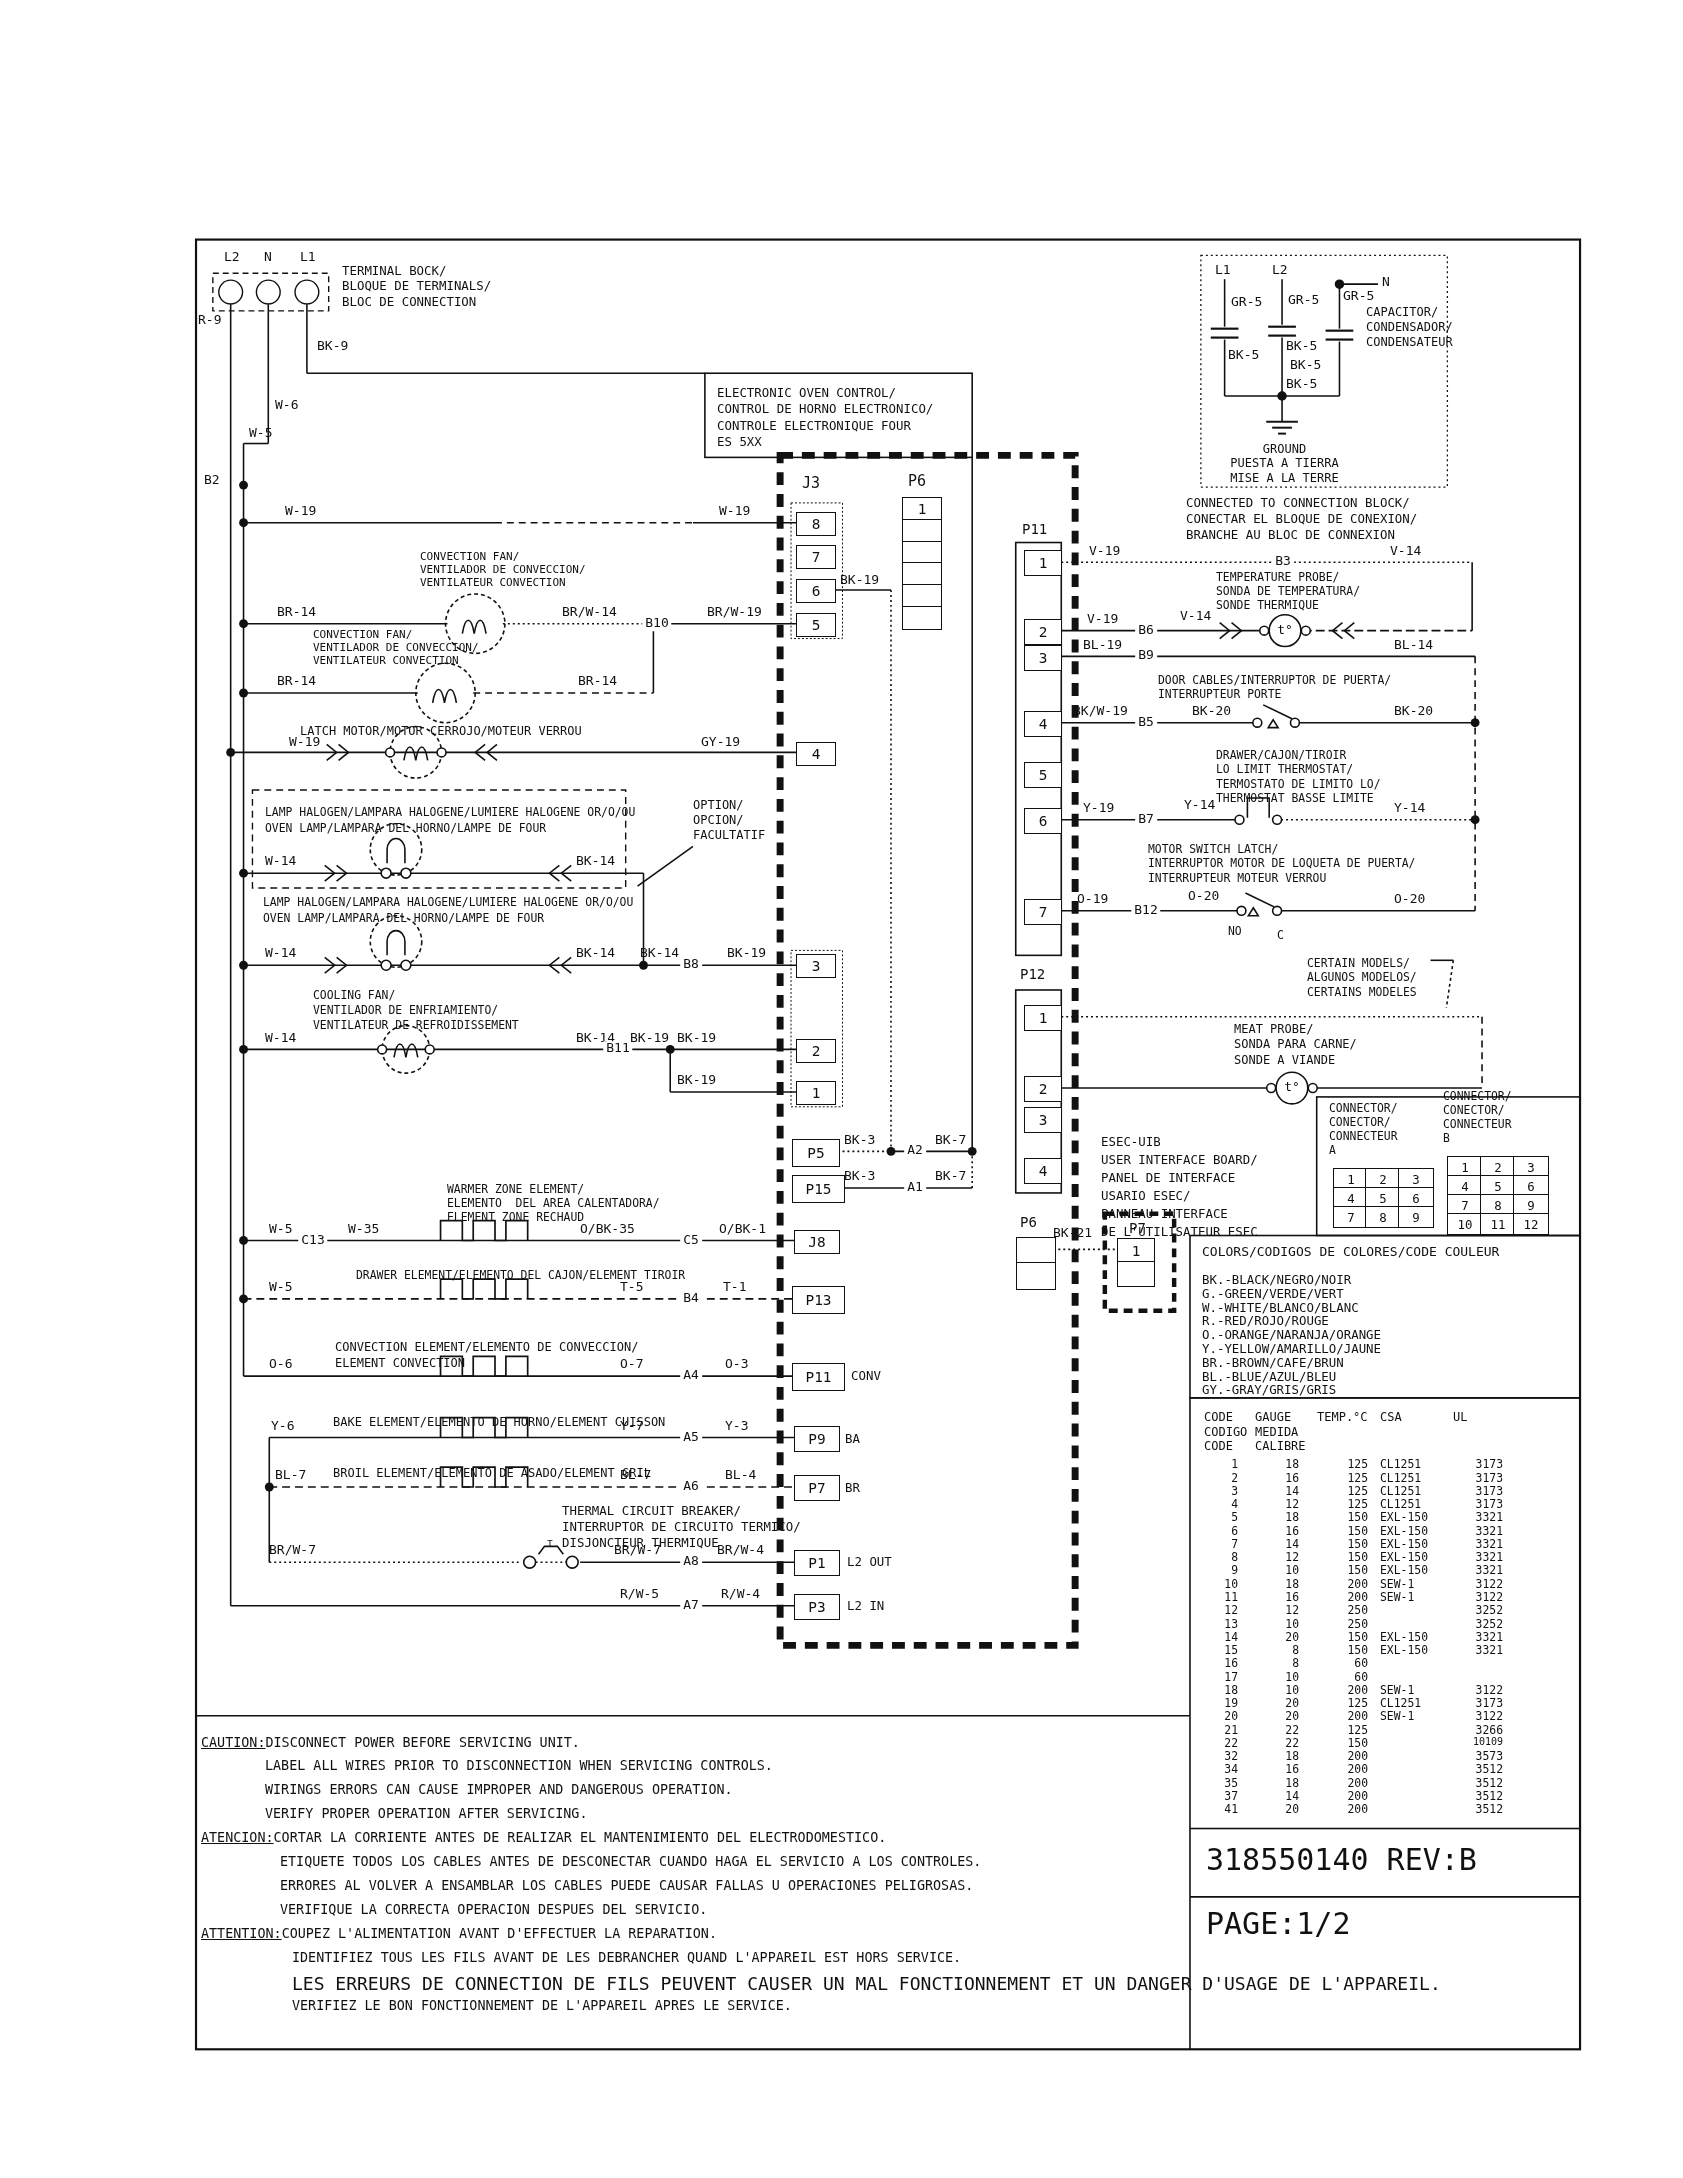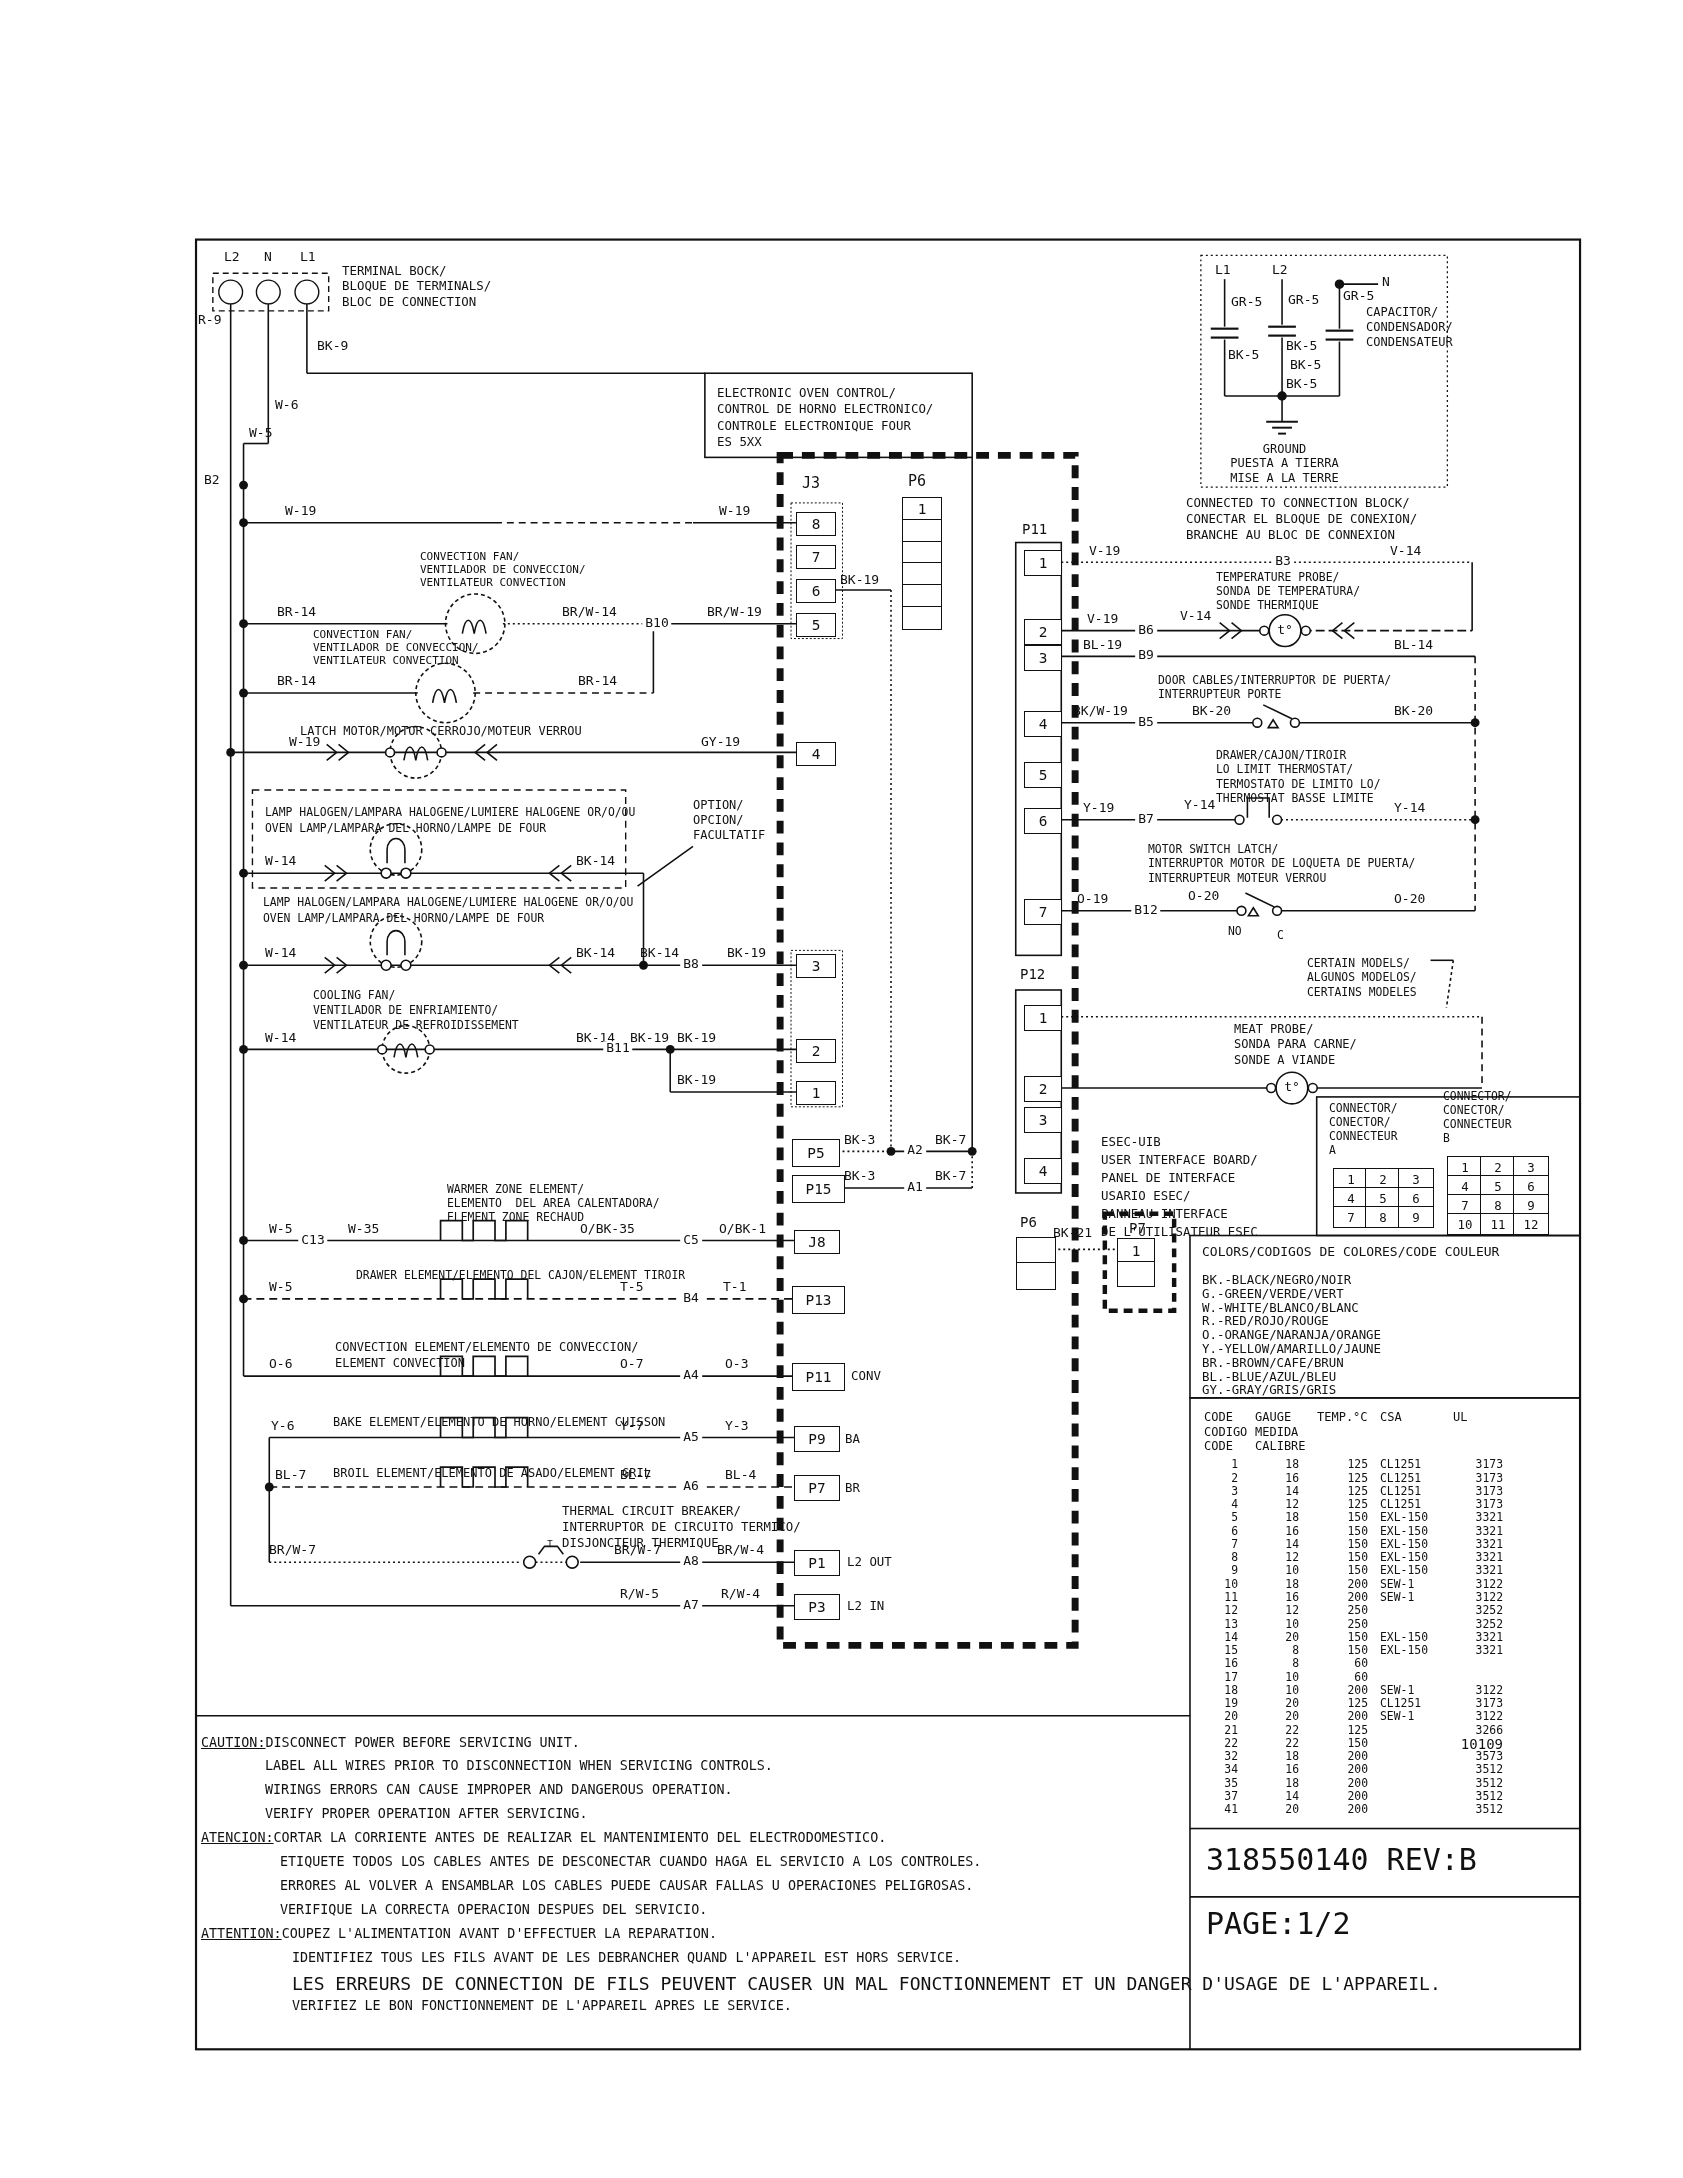--- a/index.html
+++ b/index.html
@@ -635,21 +635,21 @@
       <div class="tcell" style="top: 1709px; font-size: 11.4px; left: 1317px; width: 51px; text-align: right;">200</div>
       <div class="tcell" style="top: 1709px; font-size: 11.4px; left: 1380px; width: 65px; text-align: left;">SEW-1</div>
       <div class="tcell" style="top: 1709px; font-size: 11.4px; left: 1453px; width: 50px; text-align: right;">3122</div>
       <div class="tcell" style="top: 1723px; font-size: 11.4px; left: 1204px; width: 34px; text-align: right;">21</div>
       <div class="tcell" style="top: 1723px; font-size: 11.4px; left: 1255px; width: 44px; text-align: right;">22</div>
       <div class="tcell" style="top: 1723px; font-size: 11.4px; left: 1317px; width: 51px; text-align: right;">125</div>
       <div class="tcell" style="top: 1723px; font-size: 11.4px; left: 1453px; width: 50px; text-align: right;">3266</div>
       <div class="tcell" style="top: 1736px; font-size: 11.4px; left: 1204px; width: 34px; text-align: right;">22</div>
       <div class="tcell" style="top: 1736px; font-size: 11.4px; left: 1255px; width: 44px; text-align: right;">22</div>
       <div class="tcell" style="top: 1736px; font-size: 11.4px; left: 1317px; width: 51px; text-align: right;">150</div>
-      <div class="tcell" style="top: 1736px; font-size: 14px; left: 1453px; width: 50px; text-align: right;">10109</div>
+      <div class="tcell" style="top: 1736px; font-size: 10px; left: 1453px; width: 50px; text-align: right;">10109</div>
       <div class="tcell" style="top: 1749px; font-size: 11.4px; left: 1204px; width: 34px; text-align: right;">32</div>
       <div class="tcell" style="top: 1749px; font-size: 11.4px; left: 1255px; width: 44px; text-align: right;">18</div>
       <div class="tcell" style="top: 1749px; font-size: 11.4px; left: 1317px; width: 51px; text-align: right;">200</div>
       <div class="tcell" style="top: 1749px; font-size: 11.4px; left: 1453px; width: 50px; text-align: right;">3573</div>
       <div class="tcell" style="top: 1762px; font-size: 11.4px; left: 1204px; width: 34px; text-align: right;">34</div>
       <div class="tcell" style="top: 1762px; font-size: 11.4px; left: 1255px; width: 44px; text-align: right;">16</div>
       <div class="tcell" style="top: 1762px; font-size: 11.4px; left: 1317px; width: 51px; text-align: right;">200</div>
       <div class="tcell" style="top: 1762px; font-size: 11.4px; left: 1453px; width: 50px; text-align: right;">3512</div>
       <div class="tcell" style="top: 1776px; font-size: 11.4px; left: 1204px; width: 34px; text-align: right;">35</div>
       <div class="tcell" style="top: 1776px; font-size: 11.4px; left: 1255px; width: 44px; text-align: right;">18</div>

